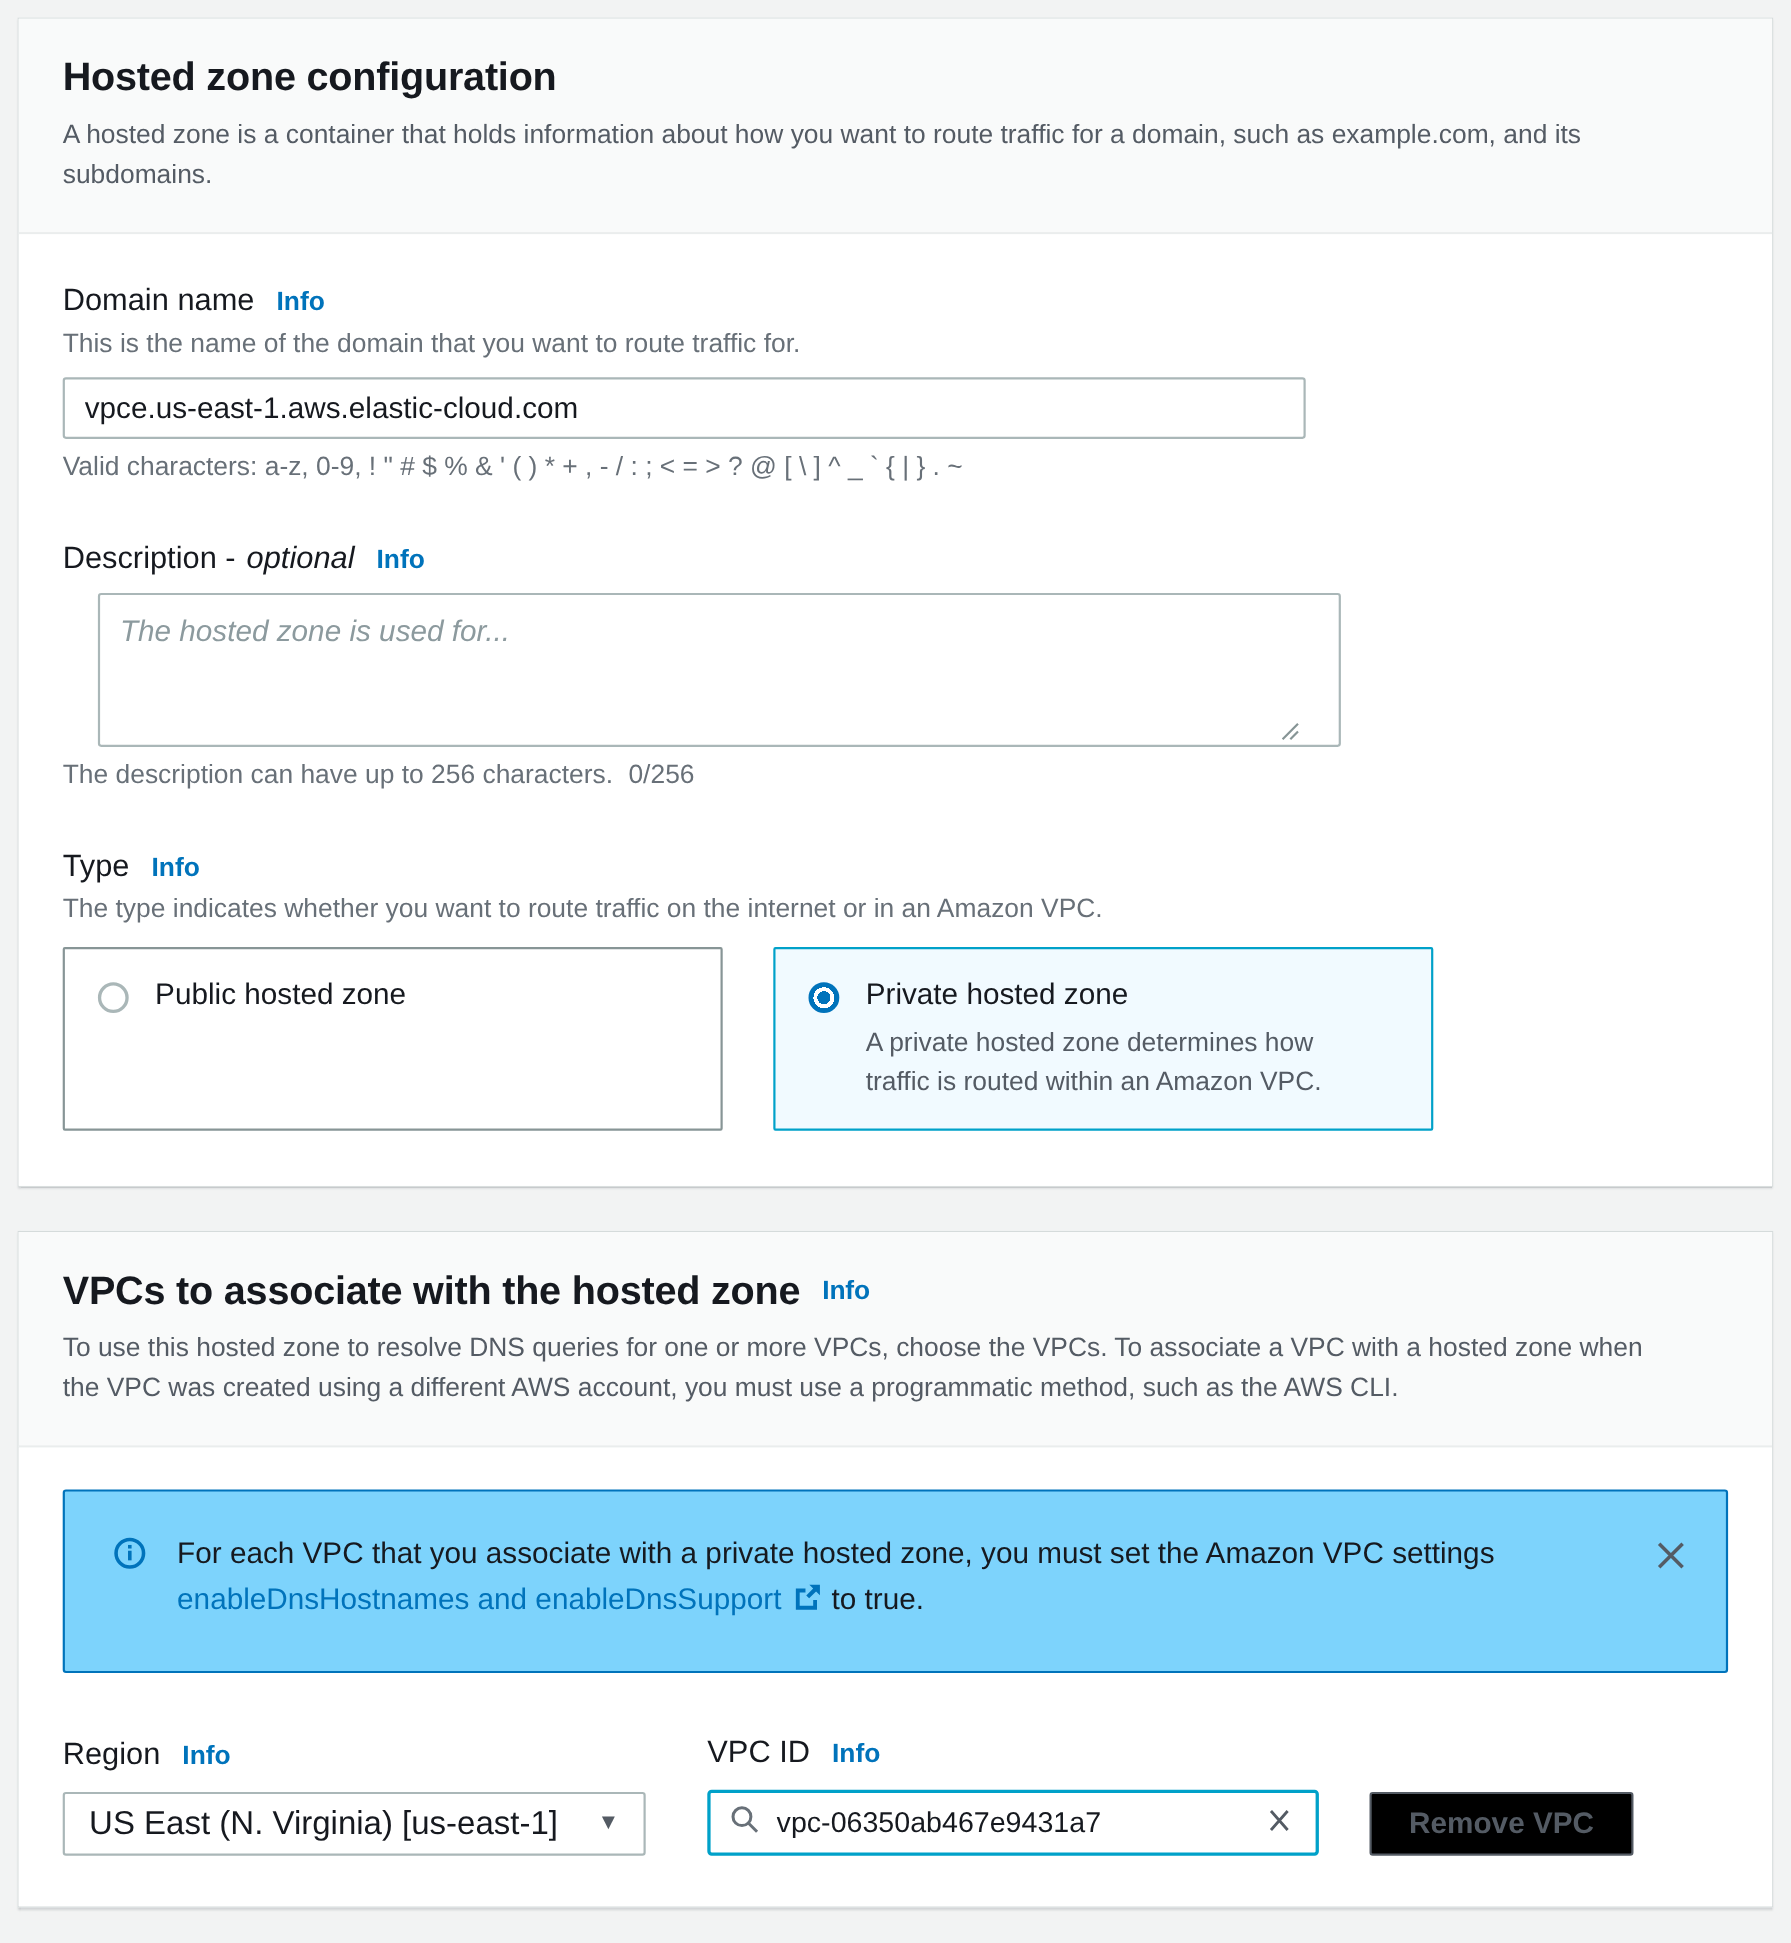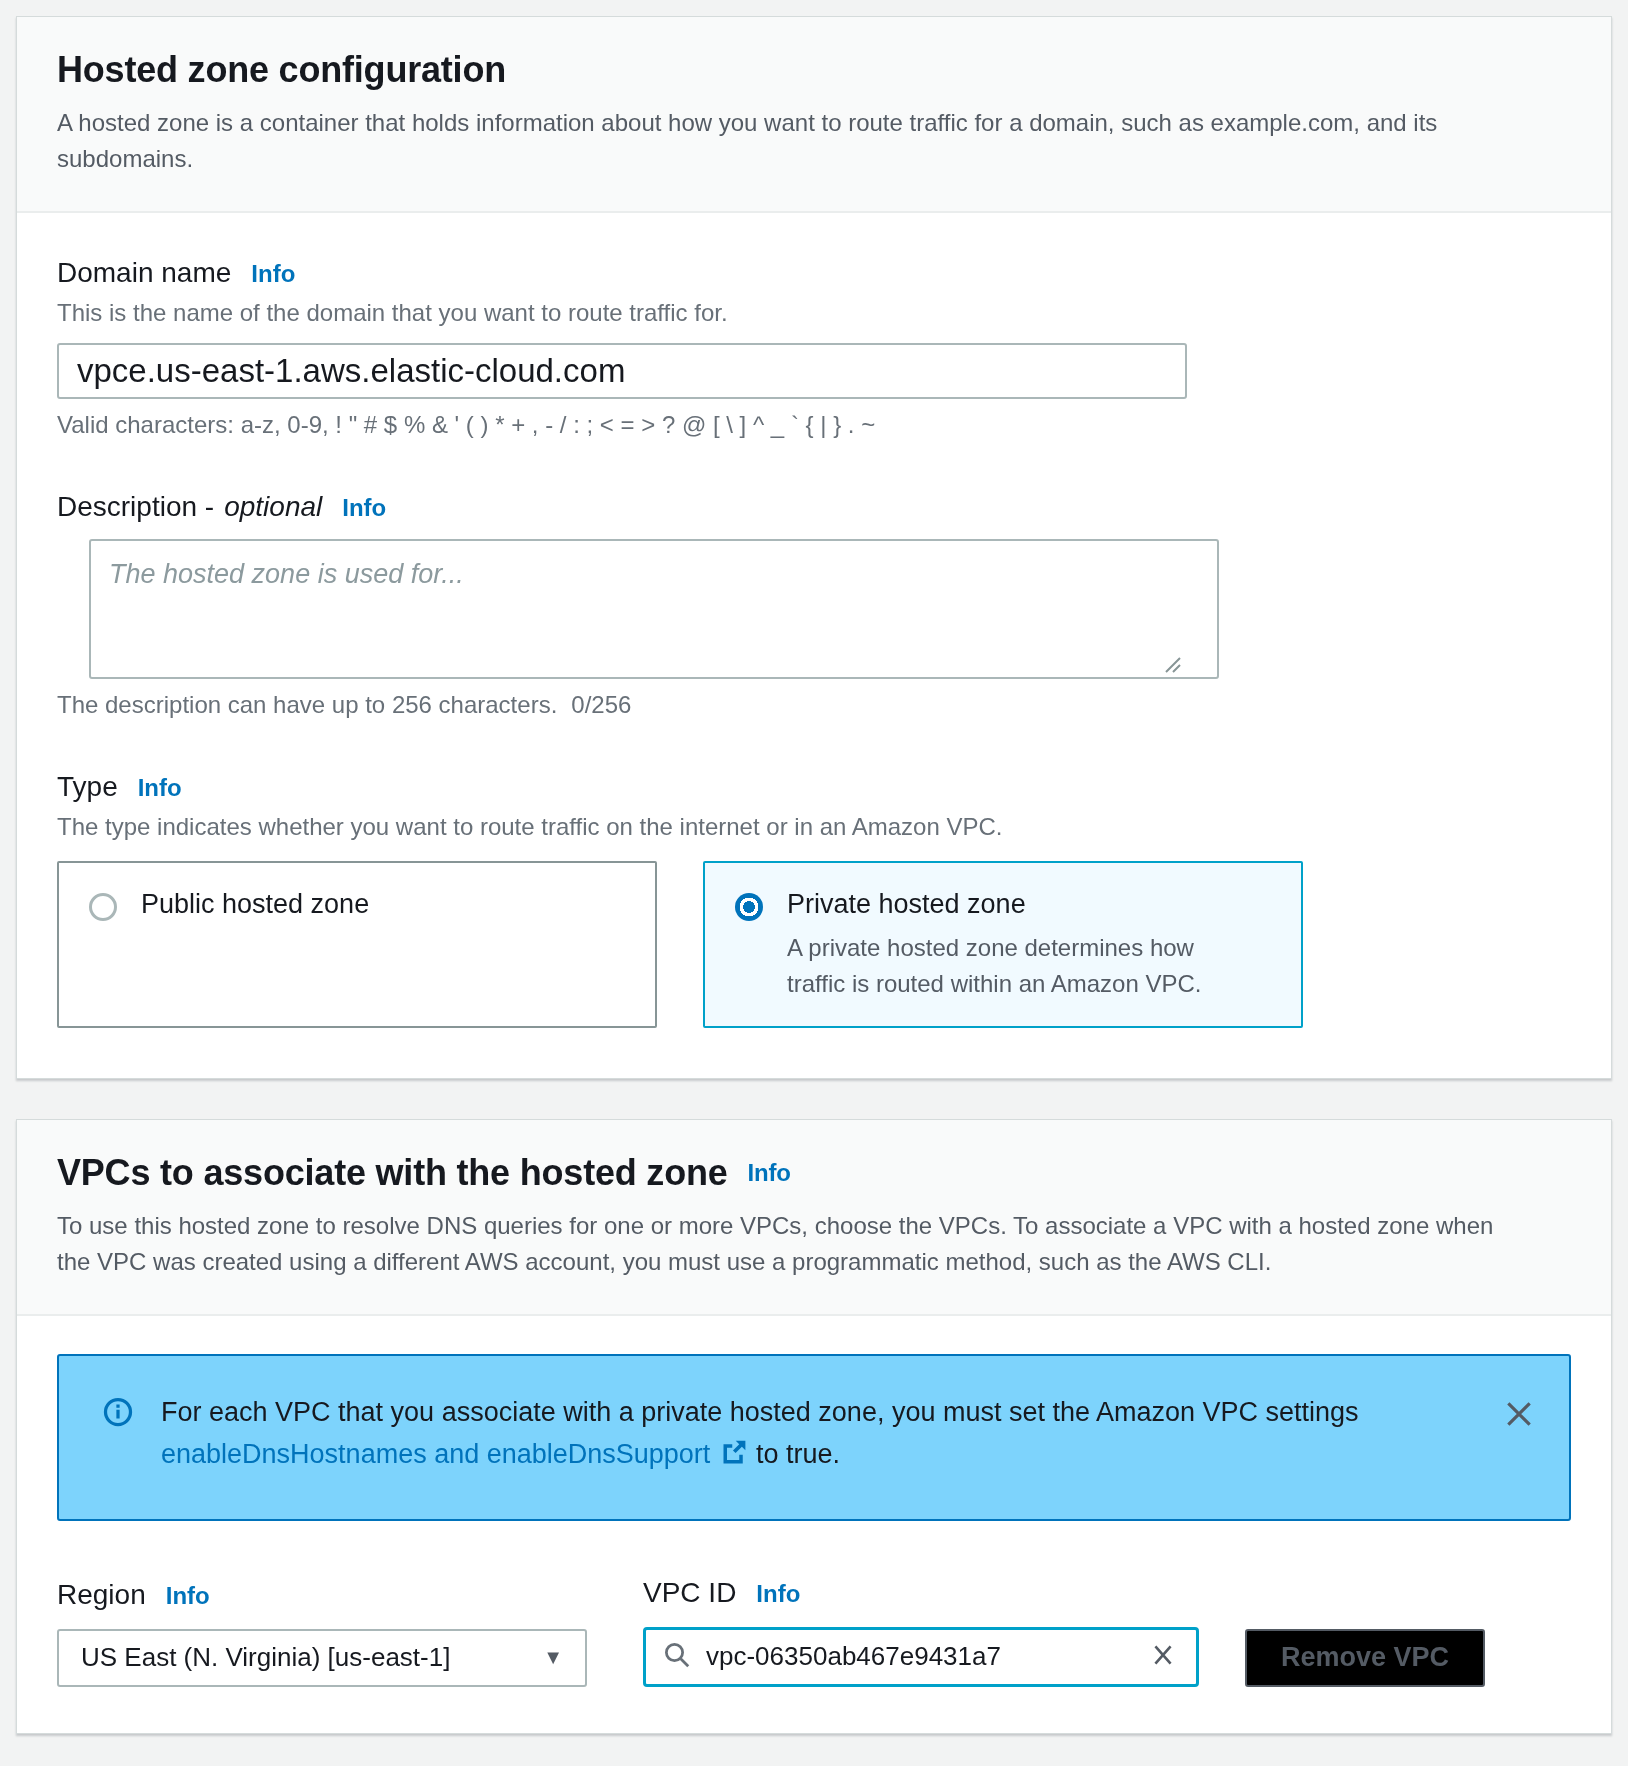--- a/index.html
+++ b/index.html
@@ -62,21 +62,21 @@
 
   .text-input {
     display: block;
     margin-top: 16px;
     width: 1130px;
     height: 56px;
     border: 2px solid #aab7b8;
     border-radius: 3px;
     padding: 0 18px;
     font-family: "Liberation Sans", sans-serif;
-    font-size: 33px;
+    font-size: 27px;
     color: #16191f;
     background: #fff;
   }
   .constraint { margin-top: 12px; font-size: 24px; color: #687078; }
   .constraint .counter { margin-left: 14px; }
 
   .textarea-wrap { position: relative; width: 1130px; margin-top: 16px; }
   .desc-textarea {
     display: block;
     width: 1130px;
@@ -161,21 +161,21 @@
     margin-top: 18px;
     height: 58px;
     border: 2px solid #aab7b8;
     border-radius: 3px;
     background: #fff;
     display: flex;
     align-items: center;
     padding: 0 22px;
     cursor: pointer;
   }
-  .select-value { font-size: 26px; color: #16191f; flex: 1; }
+  .select-value { font-size: 30px; color: #16191f; flex: 1; }
   .select-caret { font-size: 20px; color: #545b64; margin-left: 12px; }
 
   .search-box {
     margin-top: 18px;
     height: 60px;
     border: 3px solid #00a1c9;
     border-radius: 4px;
     background: #fff;
     display: flex;
     align-items: center;

